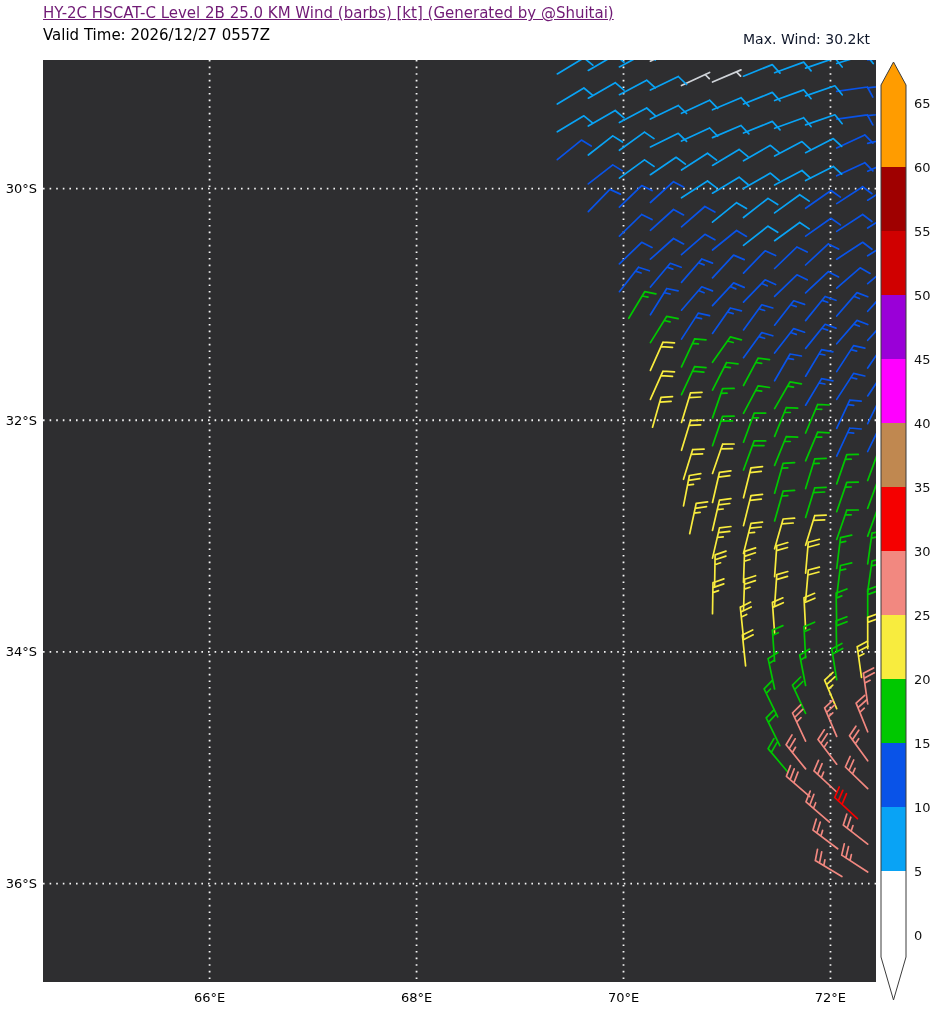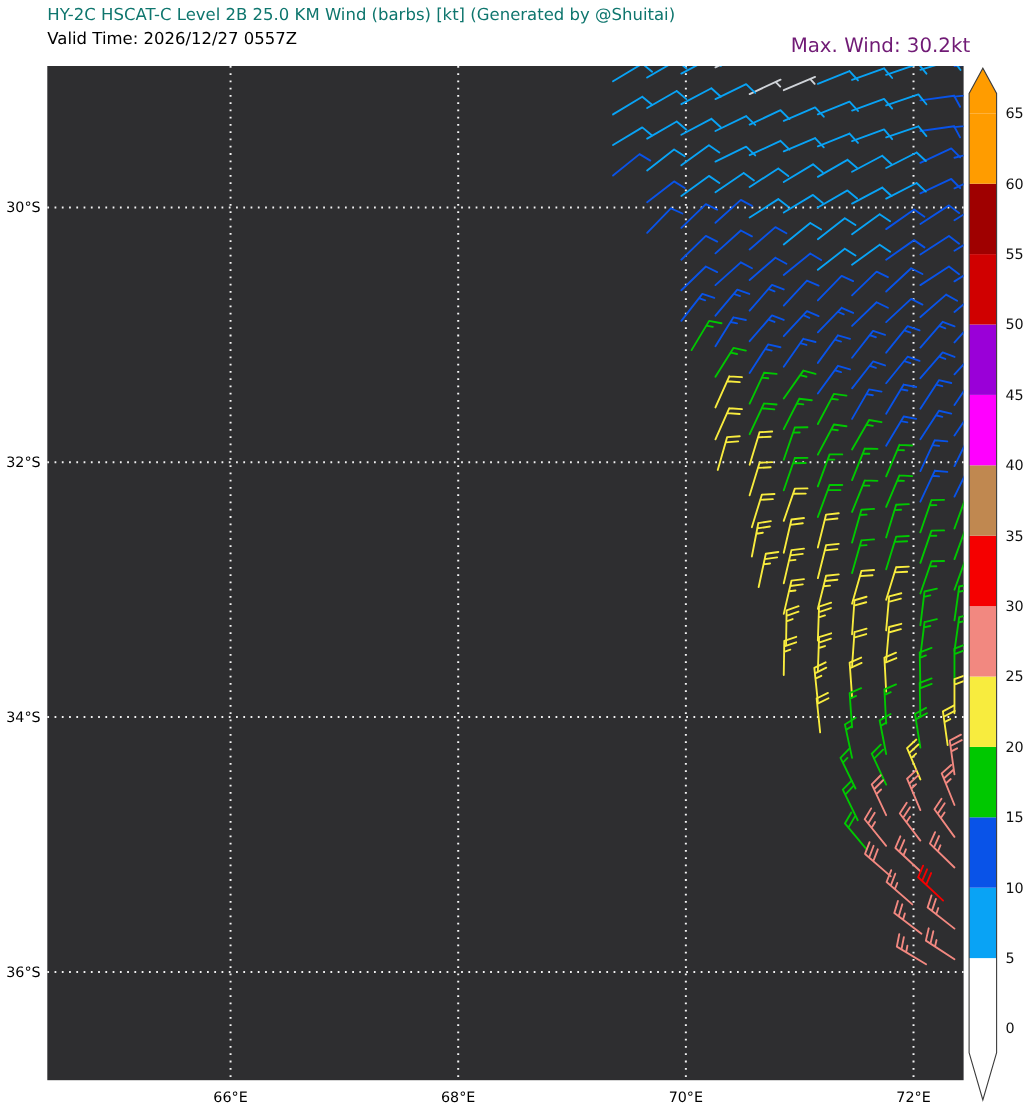--- a/index.html
+++ b/index.html
@@ -1,22 +1,22 @@
 <!DOCTYPE html>
 <html><head>
 <meta charset="utf-8">
 <style>
   html,body{margin:0;padding:0;}
   body{
     width:942px;height:1014px;position:relative;background:#ffffff;
     font-family:"DejaVu Sans", sans-serif;overflow:hidden;
   }
-  .title-line1{position:absolute;left:43px;top:4px;font-size:15px;color:#0f766e;white-space:nowrap;}
+  .title-line1{position:absolute;left:43px;top:4px;font-size:15px;color:#701a75;white-space:nowrap;text-decoration:underline;}
   .title-line2{position:absolute;left:43px;top:26px;font-size:15px;color:#000;white-space:nowrap;}
-  .max-wind{position:absolute;right:60px;top:31px;font-size:18px;color:#701a75;white-space:nowrap;}
+  .max-wind{position:absolute;right:72px;top:31px;font-size:14px;color:#0f172a;white-space:nowrap;}
   svg{position:absolute;left:0;top:0;}
   text{font-family:"DejaVu Sans", sans-serif;}
 </style>
 </head>
 <body>
 
 <div class="title-line1">HY-2C HSCAT-C Level 2B 25.0 KM Wind (barbs) [kt] (Generated by @Shuitai)</div>
 <div class="title-line2">Valid Time: 2026/12/27 0557Z</div>
 <div class="max-wind">Max. Wind: 30.2kt</div>
 

